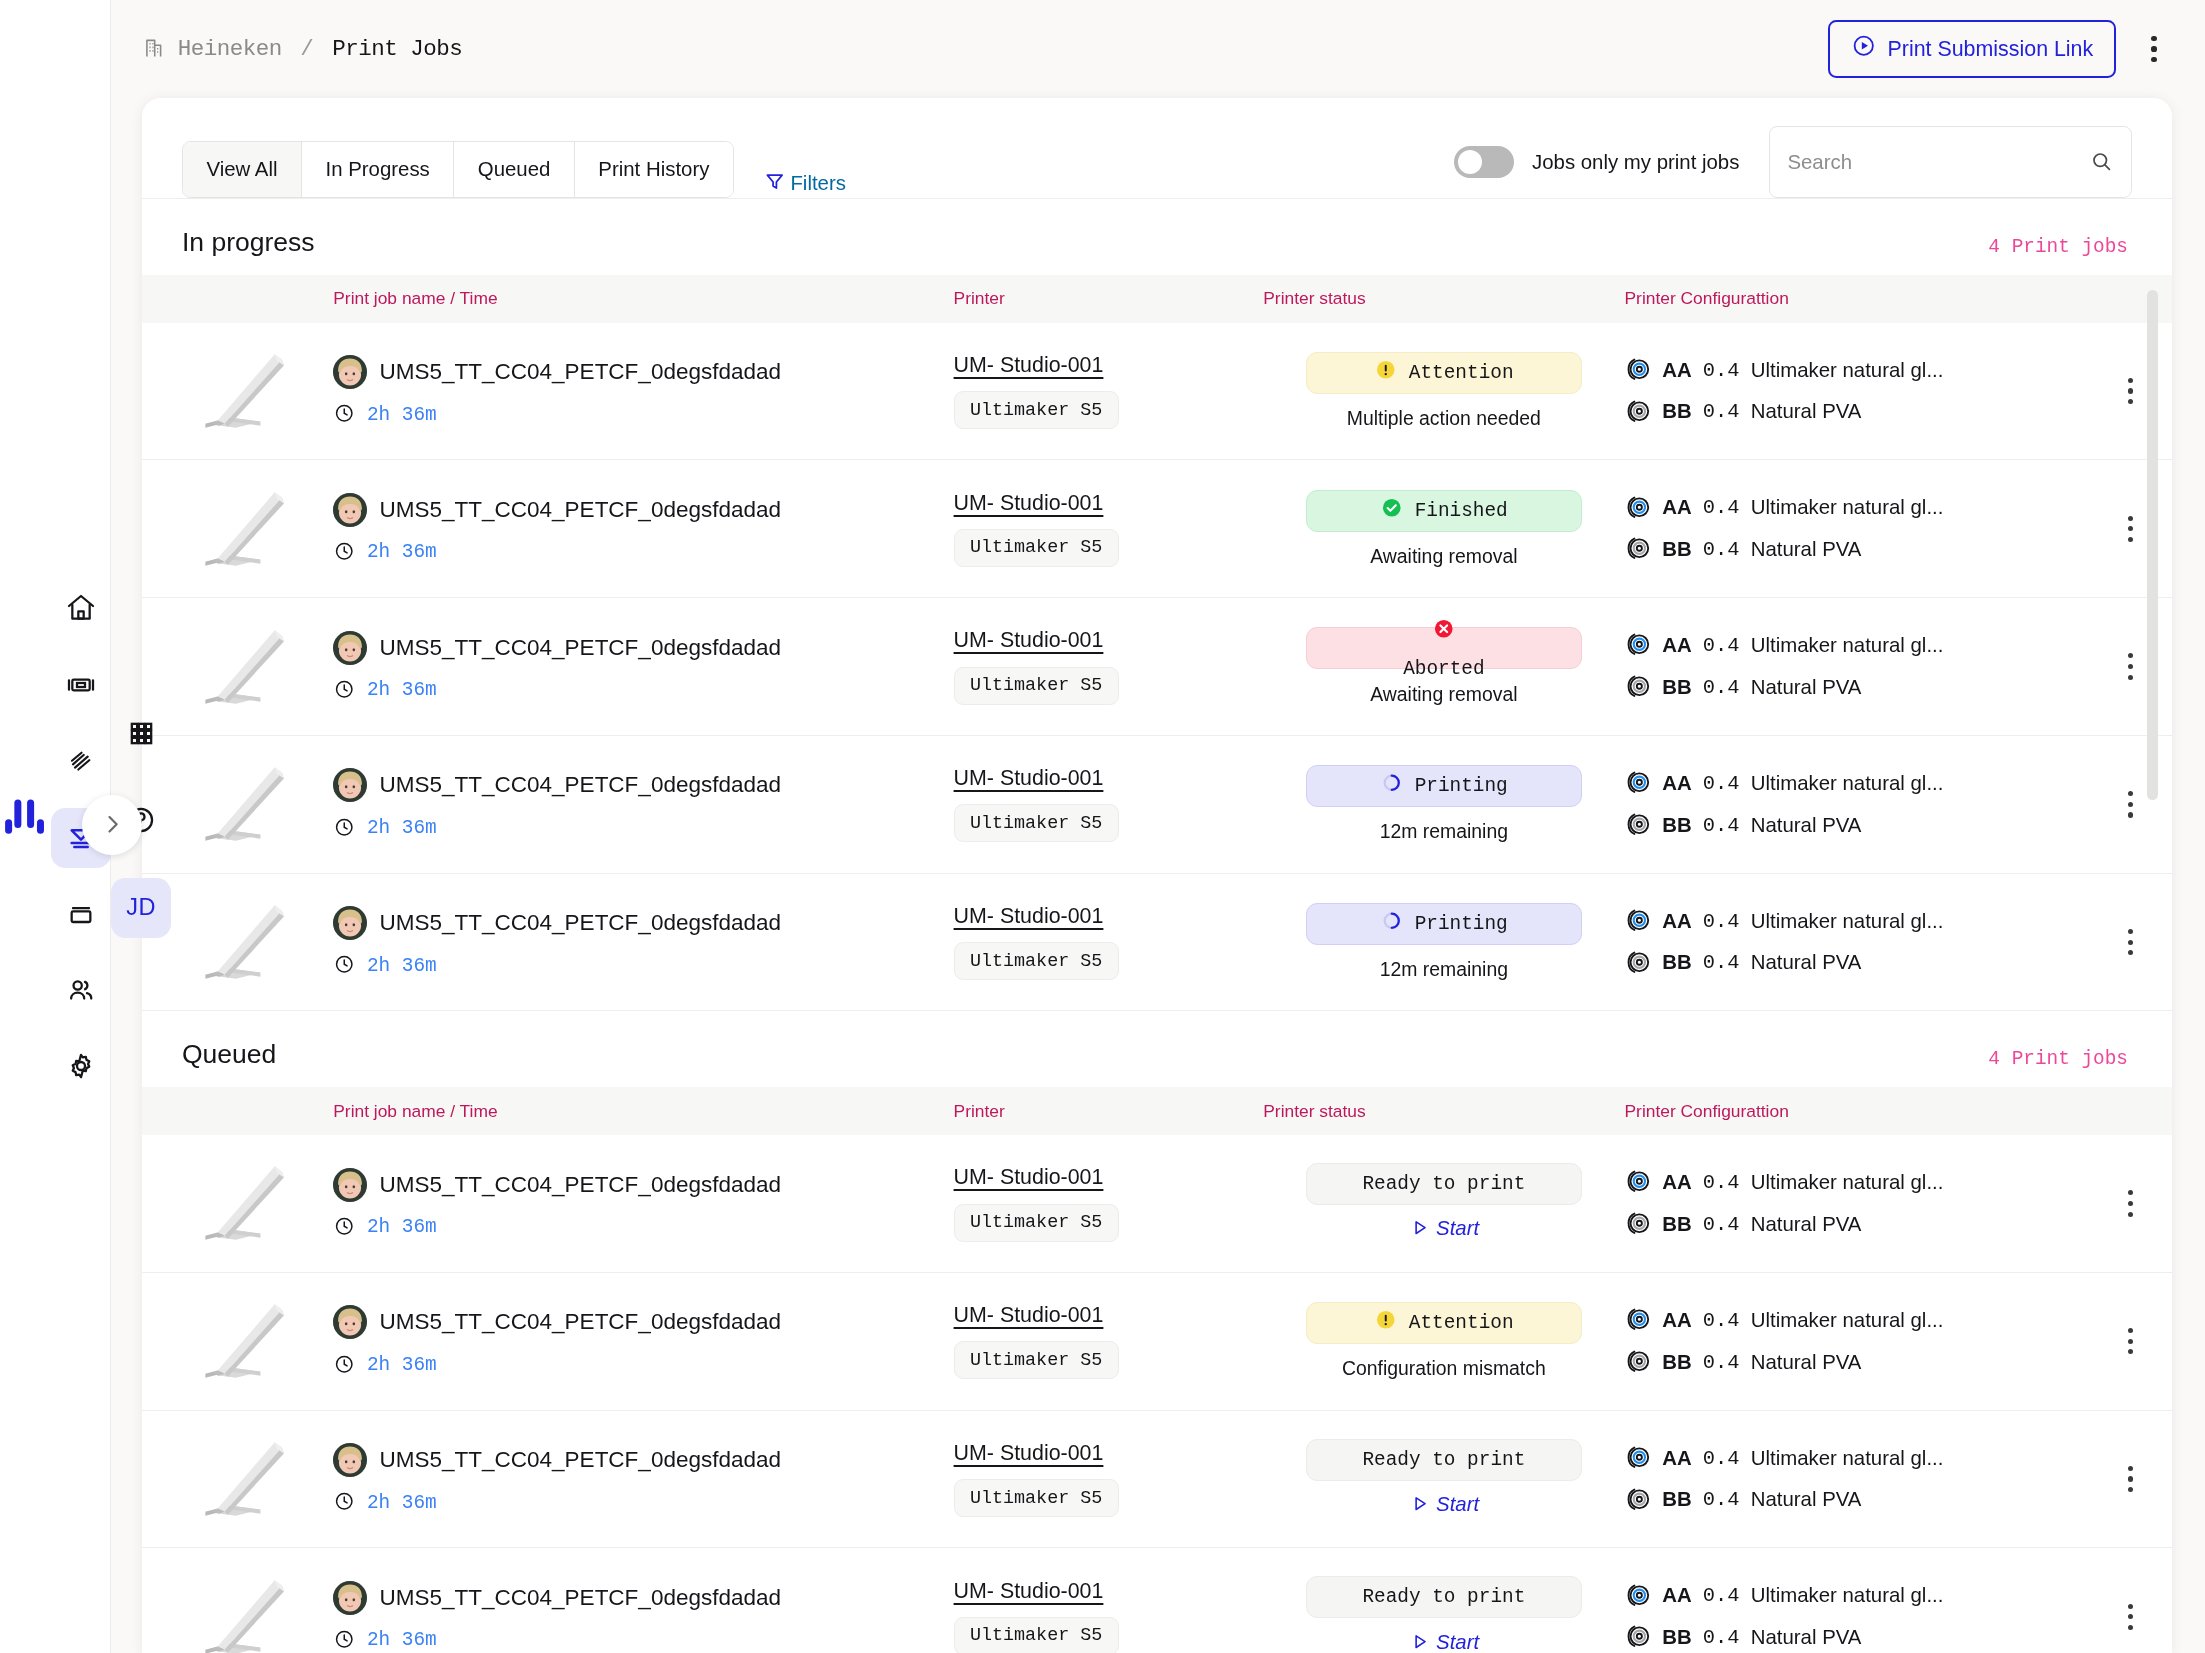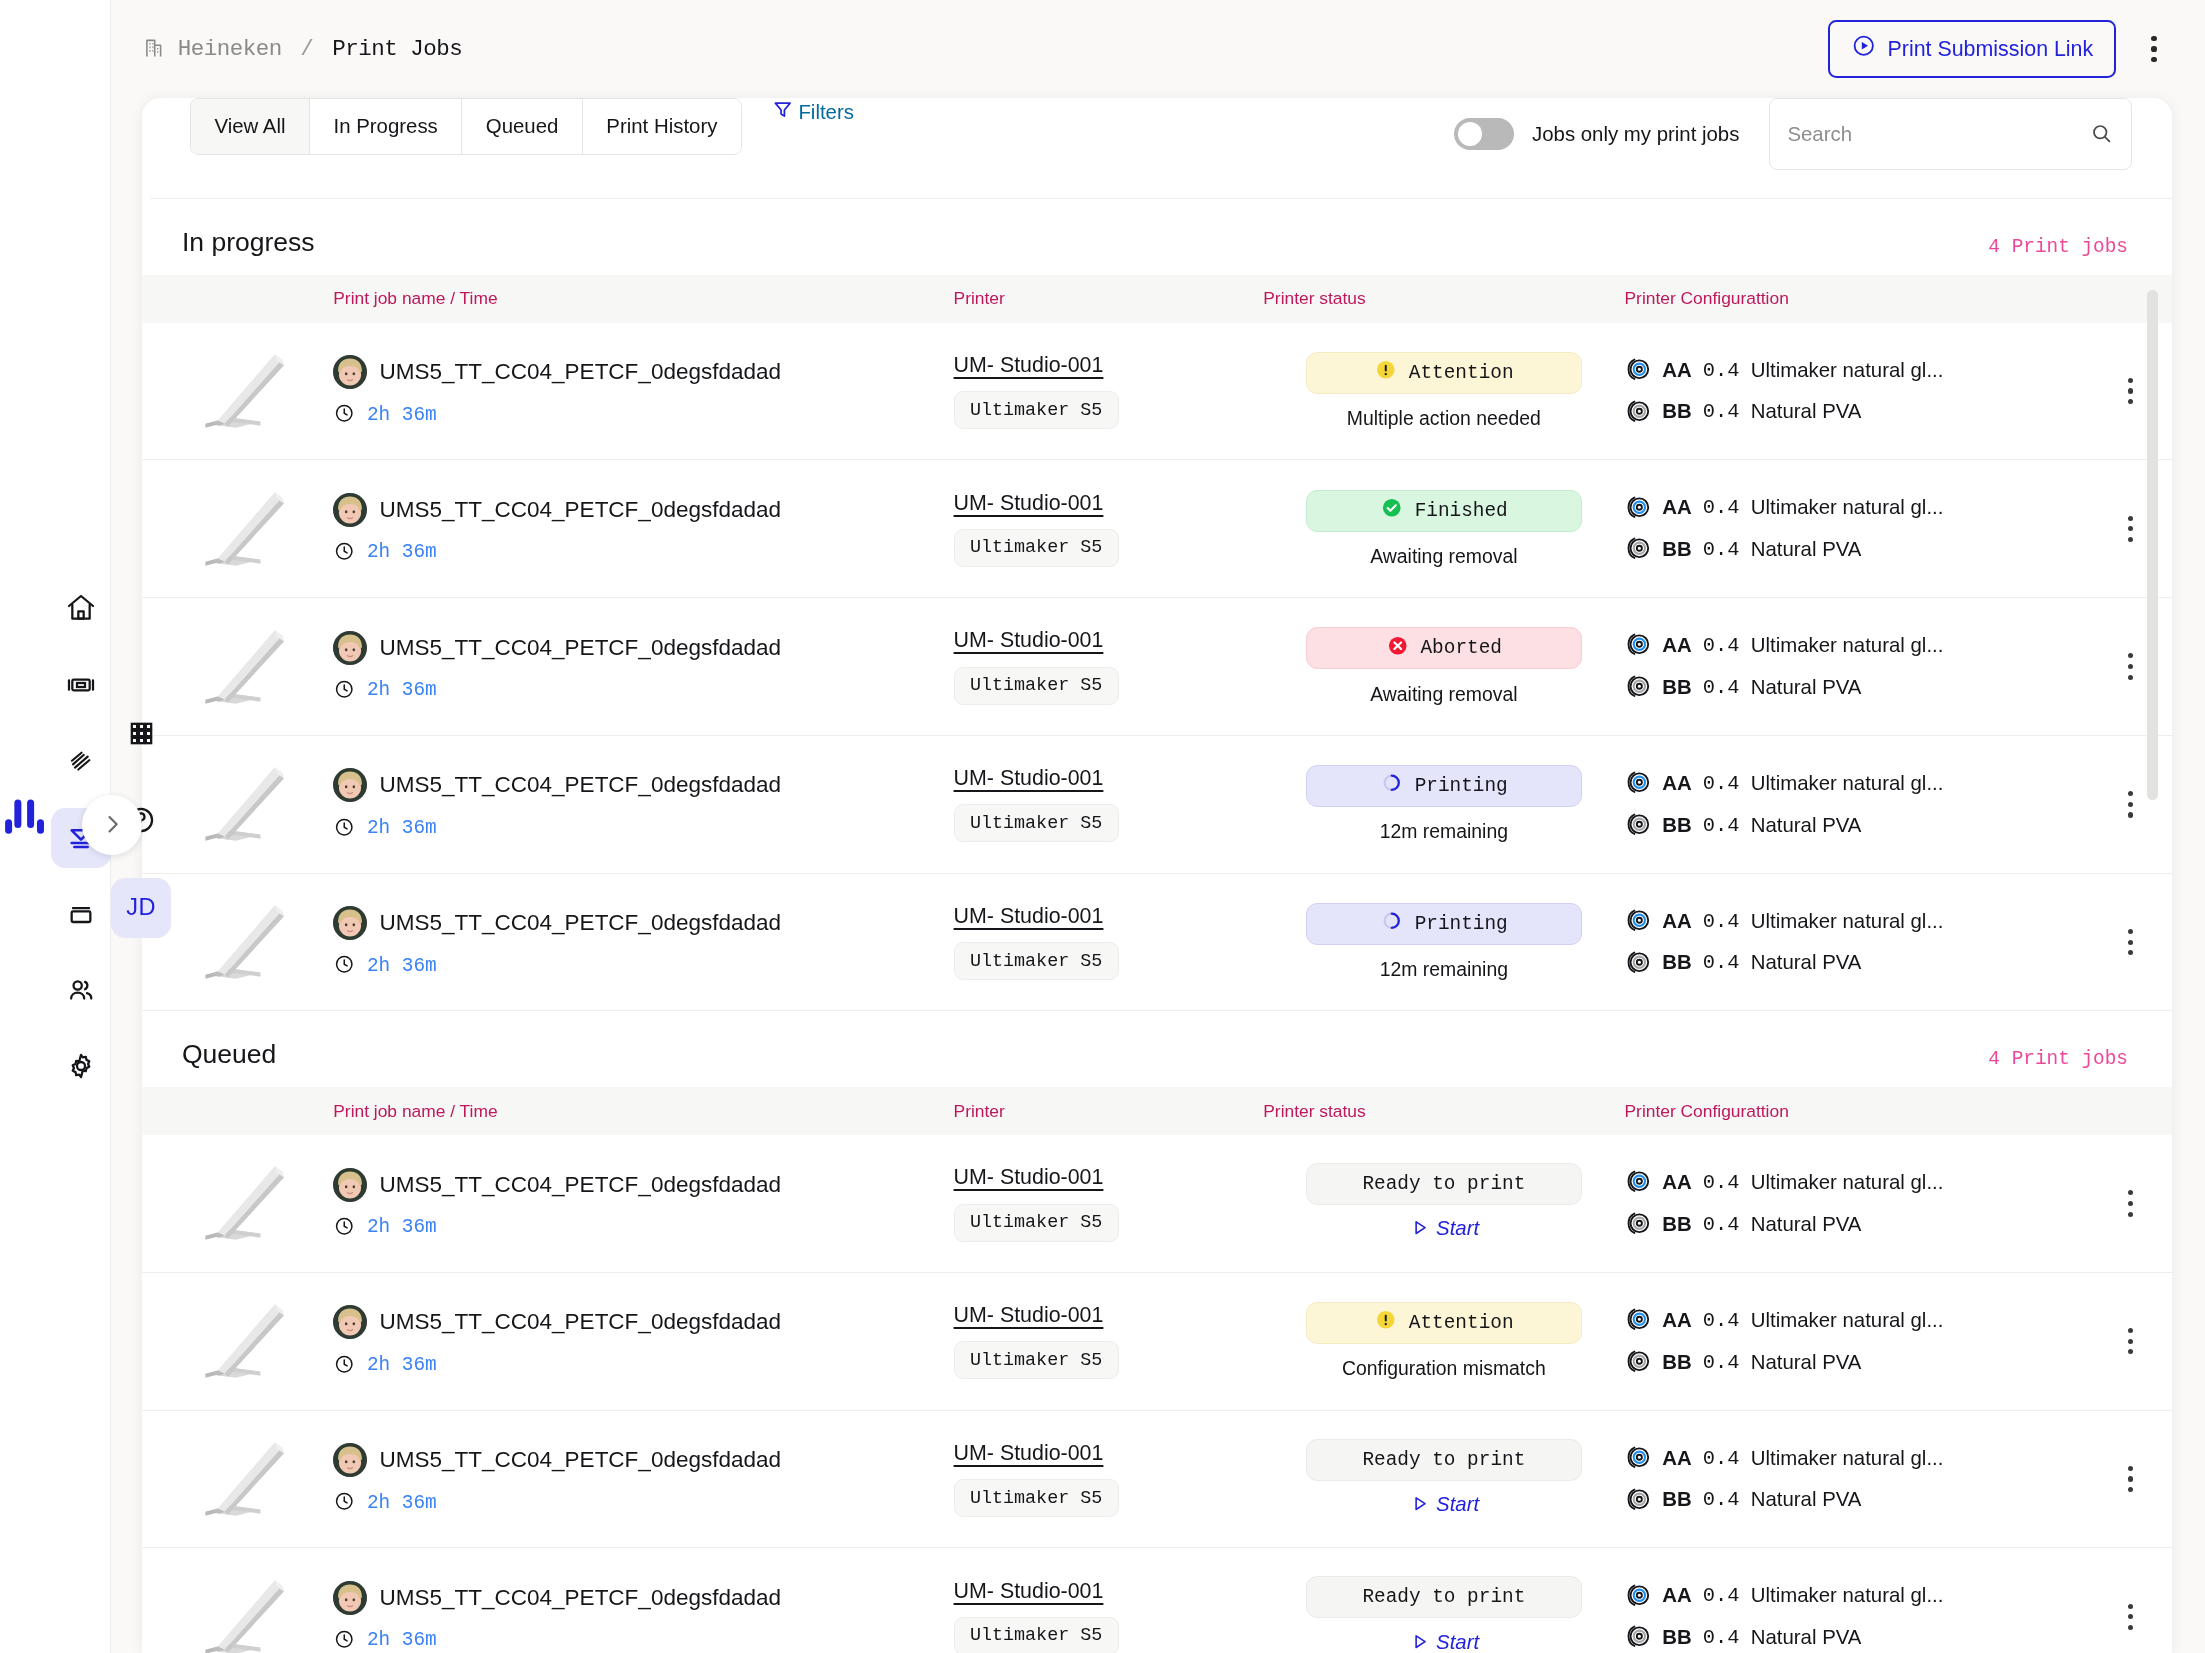--- a/index.html
+++ b/index.html
@@ -79,24 +79,23 @@
     box-shadow: 0 1px 13.3px rgba(0,0,0,.07);
     flex: 1 1 auto; min-height: 0;
     display: flex; flex-direction: column;
     overflow: hidden;
     position: relative;
   }
 
   
   .toolbar {
     height: 101px; flex: 0 0 101px;
-    display: flex; align-items: flex-start;
+    display: flex; align-items: flex-end;
     padding: 0 40px 0 40px;
     border-bottom: 1.5px solid #eeeeec;
-    margin-left: 8px;
   }
   .seg {
     display: flex; border: 1.5px solid #e4e4e2; border-radius: 8.2px; overflow: hidden;
     height: 57px;
   }
   .seg button {
     border: none; background: #ffffff;
     font-size: 20.4px; color: #16161a; padding: 0 23.5px;
     cursor: pointer; border-right: 1.5px solid #e4e4e2;
     font-family: "Liberation Sans", sans-serif;
@@ -187,21 +186,21 @@
 
   .status-wrap { display: flex; flex-direction: column; align-items: center; }
   .badge {
     display: inline-flex; align-items: center; justify-content: center; gap: 11.2px;
     min-width: 276px; height: 42px; border-radius: 11.2px; padding: 0 18.4px;
     font-size: 19.4px; font-family: "Liberation Mono", monospace; color: #16161a;
     border: 1.5px solid transparent;
   }
   .badge.attention { background: #fdf6d6; border-color: #f4ecc4; }
   .badge.finished  { background: #d8f6e0; border-color: #c3ecce; }
-  .badge.aborted   { background: #fde0e4; border-color: #f7ccd3; }
+  .badge.aborted   { background: #fde0e4; border-color: #f7ccd3; flex-direction: column; }
   .badge.printing  { background: #e4e4fb; border-color: #d0d0f5; }
   .badge.ready     { background: #f5f5f4; border-color: #ebebe9; }
   .sub-note { margin-top: 13.3px; font-size: 19.4px; color: #16161a; }
   .start-link {
     margin-top: 12.3px; display: inline-flex; gap: 6px;
     color: #2222dd; font-size: 20.4px; cursor: pointer; font-style: italic;
   }
 
   .cfg-row { display: flex; align-items: center; gap: 11.2px; }
   .cfg-row + .cfg-row { margin-top: 13.3px; }

